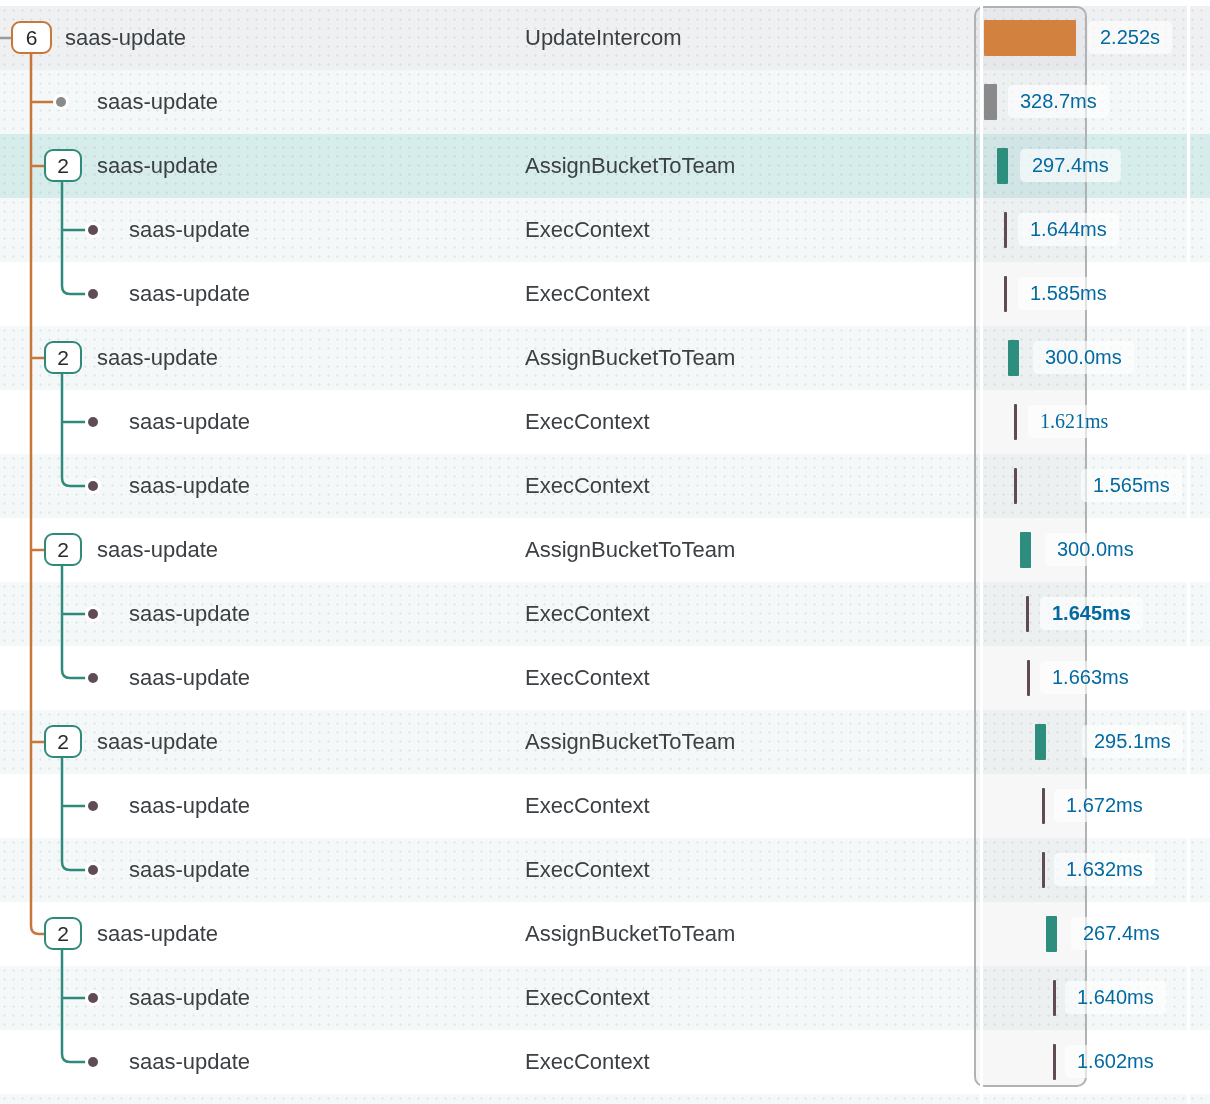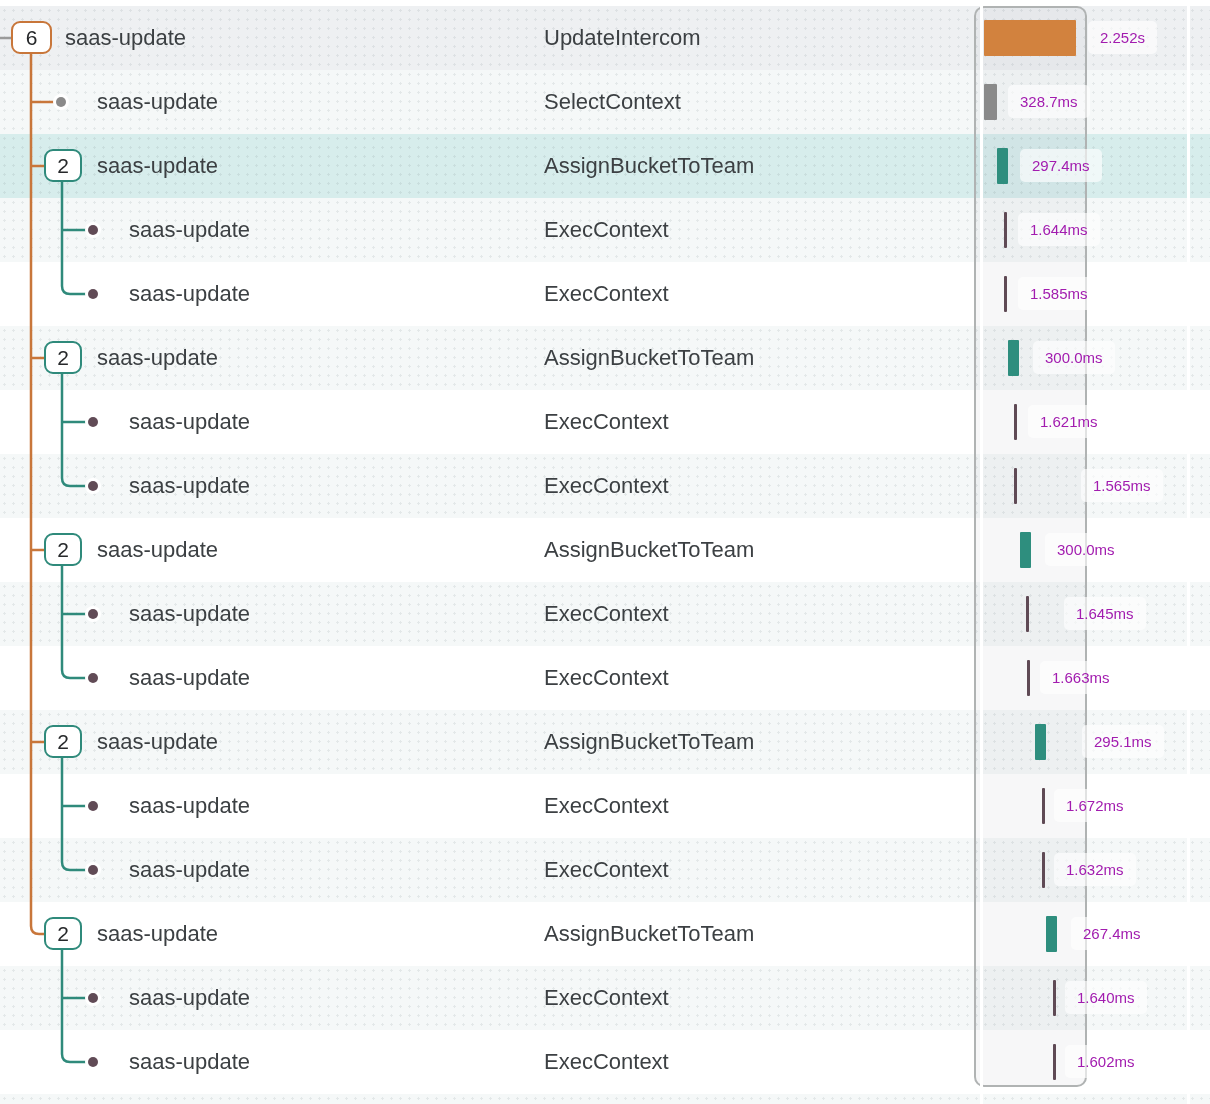--- a/index.html
+++ b/index.html
@@ -23,38 +23,38 @@
   
   .tree-svg{position:absolute;left:0;top:0;}
   .tree-svg path{fill:none;stroke-width:2.5px;}
   .stroke-gray{stroke:#9a9a9a;}
   .stroke-orange{stroke:#c8763a;}
   .stroke-teal{stroke:#2f8a7b;}
 
   
   .row{position:absolute;left:0;width:1210px;height:64px;}
   .svc,.op{position:absolute;top:0;height:64px;line-height:64px;font-size:22px;color:#3c4043;white-space:nowrap;}
-  .op{left:525px;margin-left:19px;}
+  .op{left:525px;}
   .ind-root .svc{left:65px;}
   .ind-span .svc{left:97px;}
   .ind-group .svc{left:97px;}
   .ind-child .svc{left:129px;}
 
   .badge{position:absolute;top:15px;height:33px;box-sizing:border-box;background:#fff;
          border-radius:9px;text-align:center;line-height:29px;font-size:21px;color:#26282a;}
   .badge-root{left:11px;width:41px;border:2.5px solid #c8763a;}
   .badge-group{left:44px;width:38px;border:2.5px solid #2f8a7b;}
 
   .dot{position:absolute;top:27px;width:10px;height:10px;border-radius:50%;box-shadow:0 0 0 3px #fff;}
   .dot-span{left:56px;}
   .dot-child{left:88px;}
 
   .bar{position:absolute;top:14px;height:36px;border-radius:1px;}
   .chip{position:absolute;top:15px;height:33px;line-height:33px;padding:0 12px;border-radius:5px;
-        background:rgba(255,255,255,0.62);font-size:15px;color:#a21caf;white-space:nowrap;}
+        background:rgba(255,255,255,0.62);font-size:20px;color:#0369a1;white-space:nowrap;}
 </style>
 </head>
 <body>
 
 <div id="stage">
 
   <div class="bgrow bg-root bg-dots" style="top:6px"></div>
   <div class="bgrow bg-stripe bg-dots" style="top:70px"></div>
   <div class="bgrow bg-selected bg-dots" style="top:134px"></div>
   <div class="bgrow bg-stripe bg-dots" style="top:198px"></div>
@@ -103,21 +103,20 @@
     <div class="badge badge-root">6</div>
     <span class="svc">saas-update</span>
     <span class="op">UpdateIntercom</span>
     <div class="bar" style="left: 984px; width: 92px; background: rgb(210, 130, 62);"></div>
     <div class="chip" style="left: 1088px;">2.252s</div>
   </div>
 
   <div class="row ind-span" style="top:70px">
     <span class="dot dot-span" style="background: rgb(138, 138, 138);"></span>
     <span class="svc">saas-update</span>
-    <span class="op">SelectContext</span>
     <div class="bar" style="left: 984px; width: 13px; background: rgb(138, 138, 138);"></div>
     <div class="chip" style="left: 1008px;">328.7ms</div>
   </div>
 
   <div class="row ind-group" style="top:134px">
     <div class="badge badge-group">2</div>
     <span class="svc">saas-update</span>
     <span class="op">AssignBucketToTeam</span>
     <div class="bar" style="left: 997px; width: 11px; background: rgb(46, 142, 126);"></div>
     <div class="chip" style="left: 1020px;">297.4ms</div>
@@ -145,21 +144,21 @@
     <span class="op">AssignBucketToTeam</span>
     <div class="bar" style="left: 1008px; width: 11px; background: rgb(46, 142, 126);"></div>
     <div class="chip" style="left: 1033px;">300.0ms</div>
   </div>
 
   <div class="row ind-child" style="top:390px">
     <span class="dot dot-child" style="background: rgb(97, 75, 86);"></span>
     <span class="svc">saas-update</span>
     <span class="op">ExecContext</span>
     <div class="bar" style="left: 1014px; width: 3px; background: rgb(95, 74, 85);"></div>
-    <div class="chip" style="left: 1028px;">1.621ms</div>
+    <div class="chip" style="left: 1028px; font-family: Liberation Serif, serif;">1.621ms</div>
   </div>
 
   <div class="row ind-child" style="top:454px">
     <span class="dot dot-child" style="background: rgb(97, 75, 86);"></span>
     <span class="svc">saas-update</span>
     <span class="op">ExecContext</span>
     <div class="bar" style="left: 1014px; width: 3px; background: rgb(95, 74, 85);"></div>
     <div class="chip" style="left: 1081px;">1.565ms</div>
   </div>
 
@@ -169,21 +168,21 @@
     <span class="op">AssignBucketToTeam</span>
     <div class="bar" style="left: 1020px; width: 11px; background: rgb(46, 142, 126);"></div>
     <div class="chip" style="left: 1045px;">300.0ms</div>
   </div>
 
   <div class="row ind-child" style="top:582px">
     <span class="dot dot-child" style="background: rgb(97, 75, 86);"></span>
     <span class="svc">saas-update</span>
     <span class="op">ExecContext</span>
     <div class="bar" style="left: 1026px; width: 3px; background: rgb(95, 74, 85);"></div>
-    <div class="chip" style="left: 1064px;">1.645ms</div>
+    <div class="chip" style="left: 1040px; font-weight: bold;">1.645ms</div>
   </div>
 
   <div class="row ind-child" style="top:646px">
     <span class="dot dot-child" style="background: rgb(97, 75, 86);"></span>
     <span class="svc">saas-update</span>
     <span class="op">ExecContext</span>
     <div class="bar" style="left: 1027px; width: 3px; background: rgb(95, 74, 85);"></div>
     <div class="chip" style="left: 1040px;">1.663ms</div>
   </div>
 

